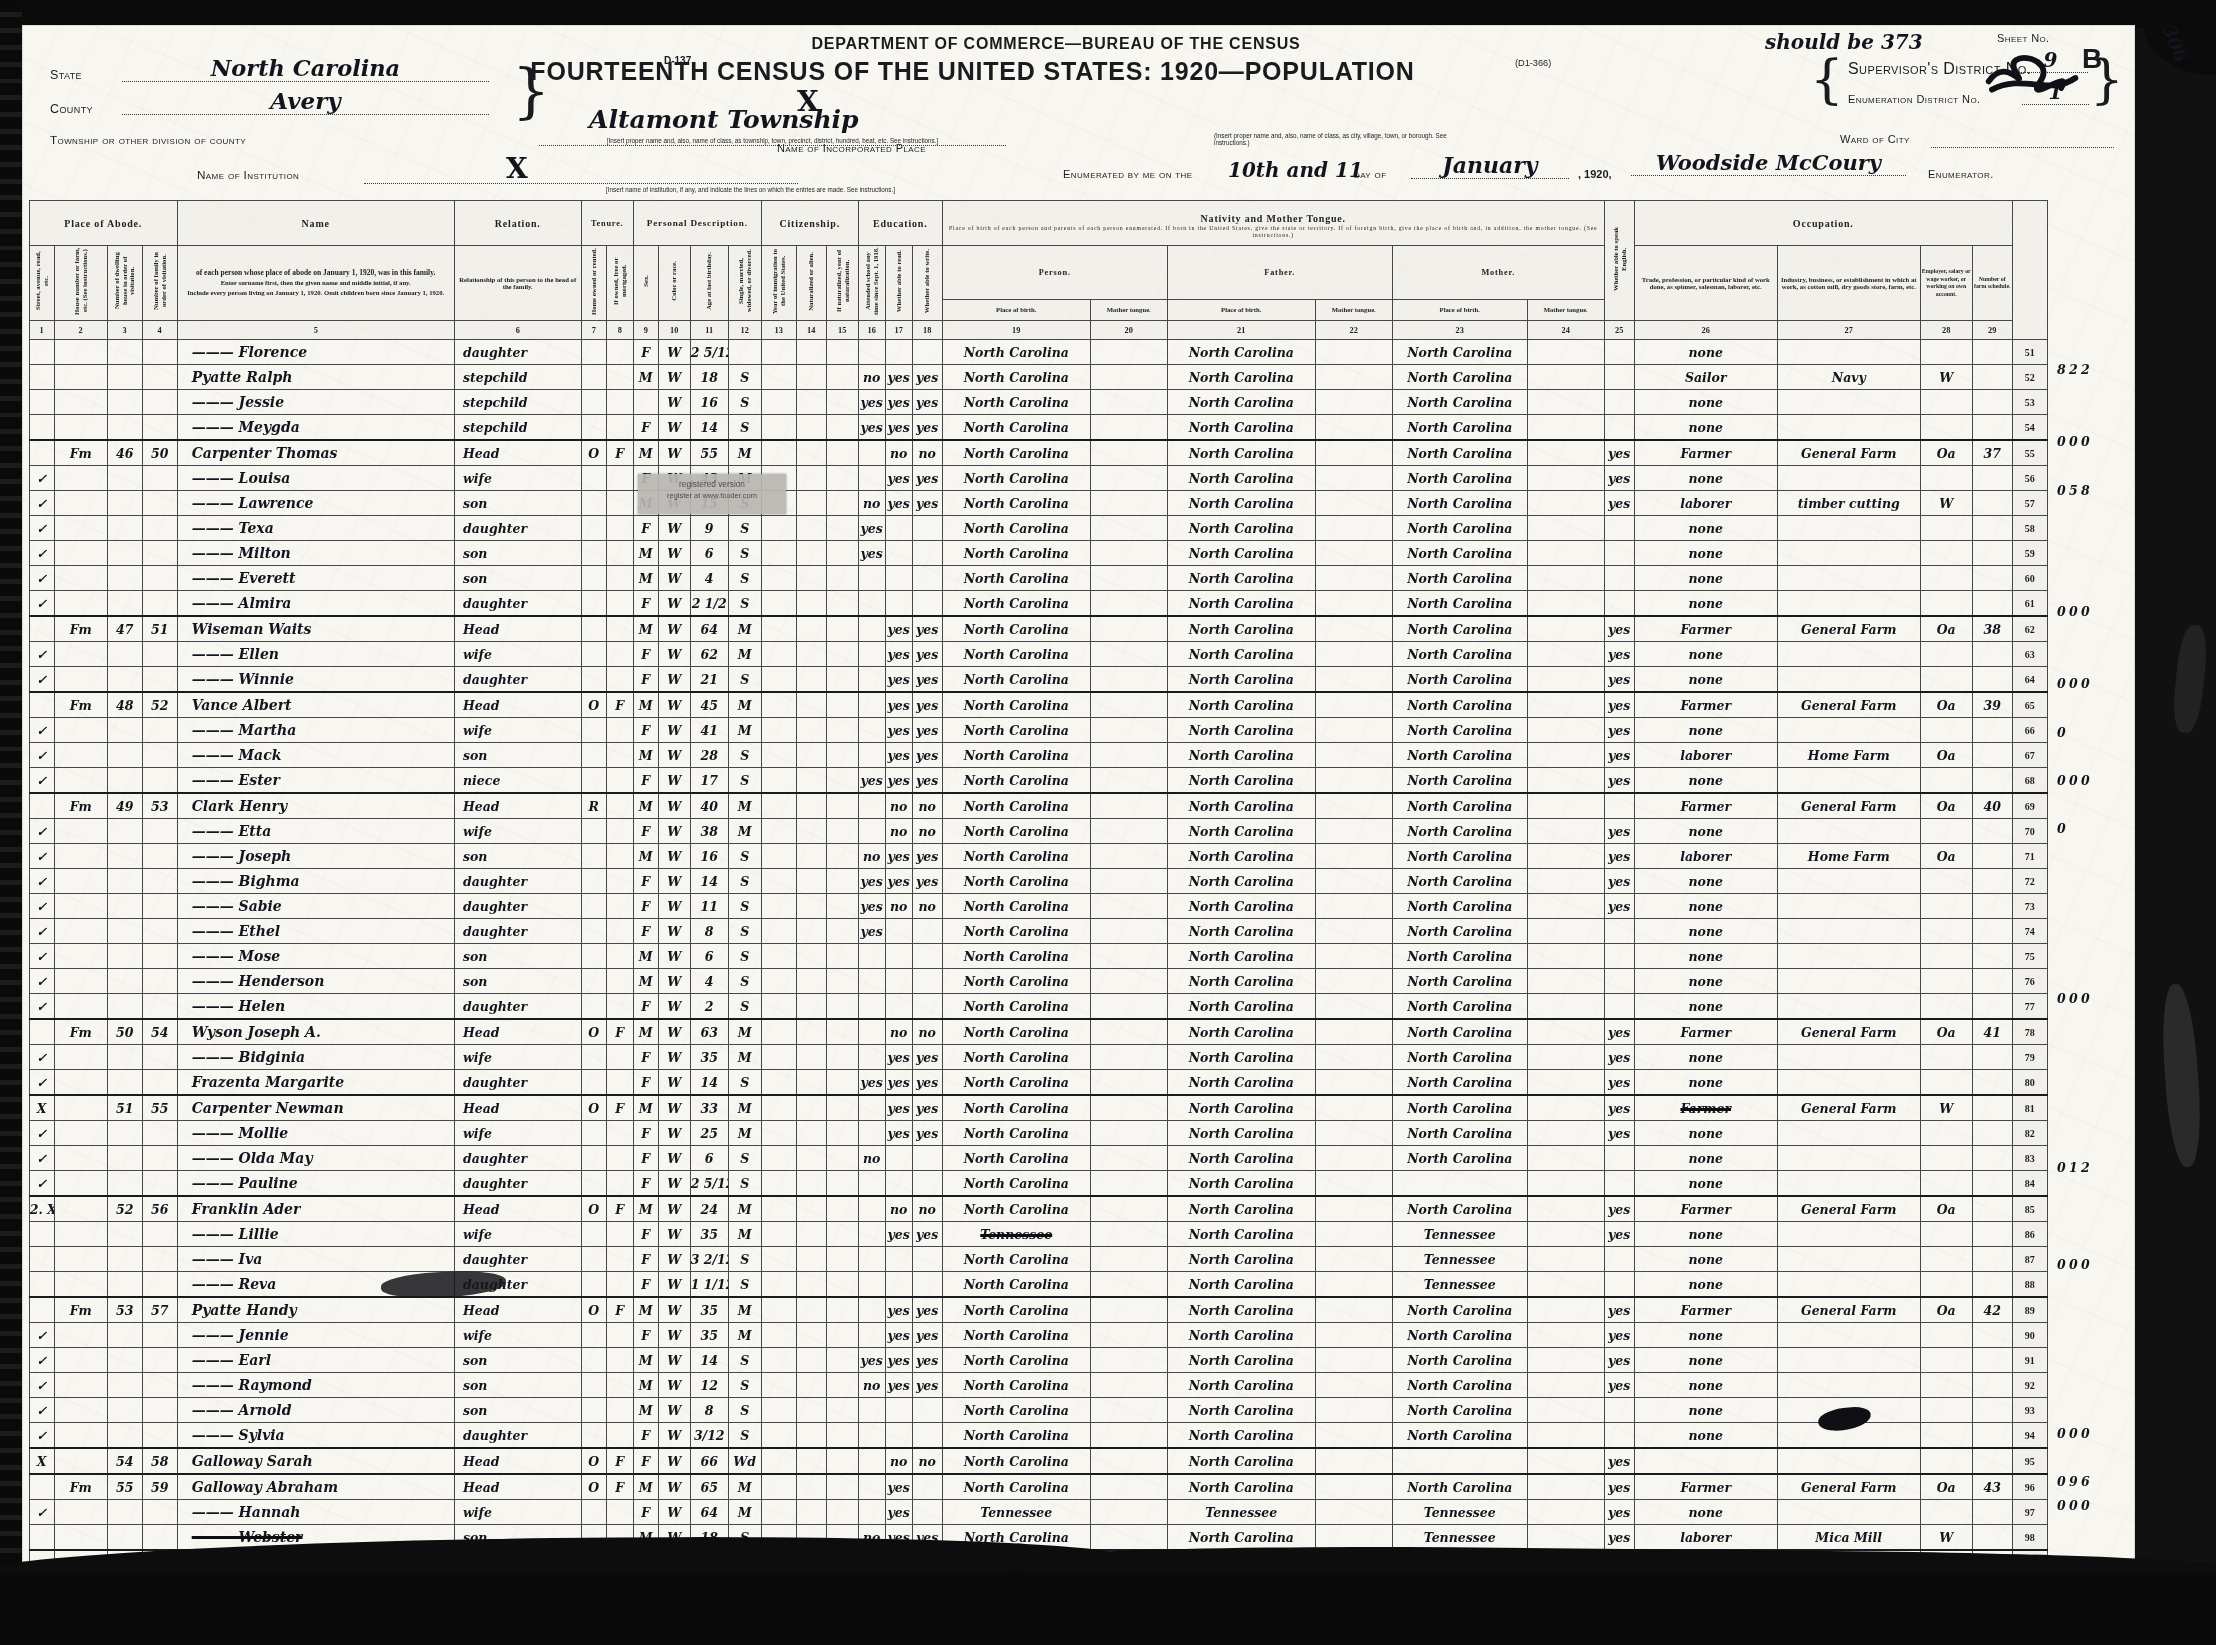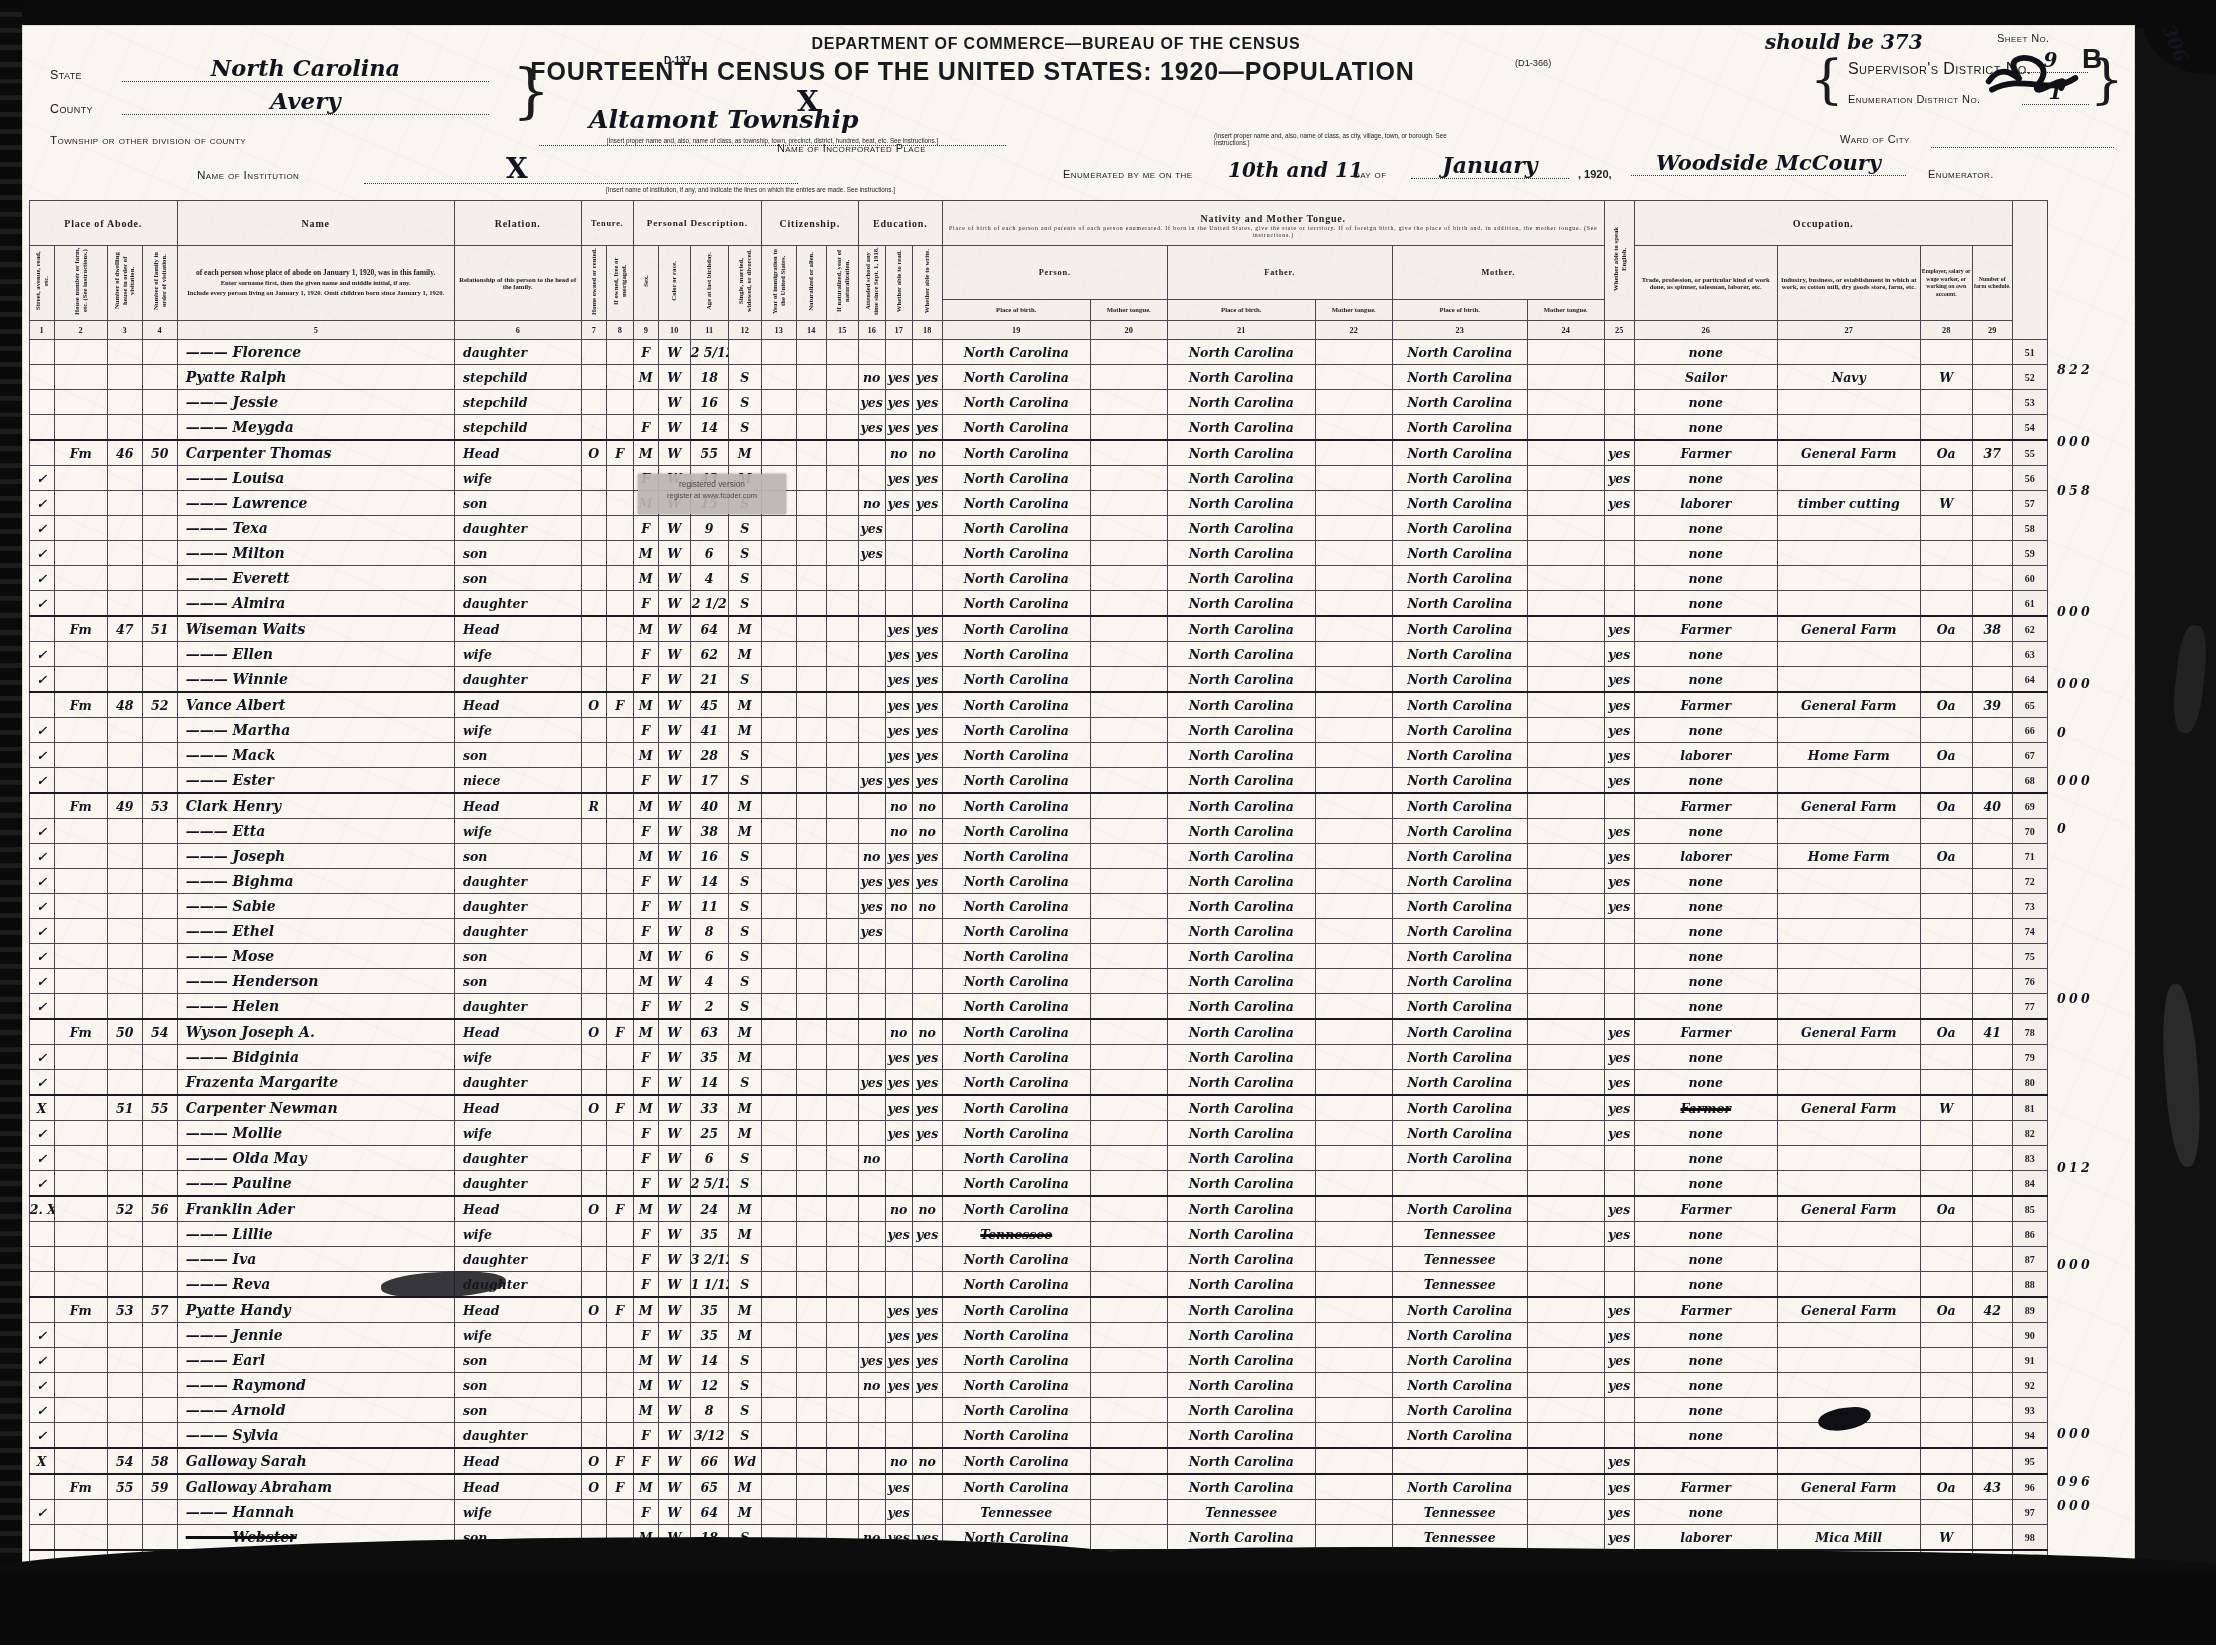--- a/index.html
+++ b/index.html
@@ -46,21 +46,21 @@
         vertical-align:middle;text-align:center;background:rgba(235,233,224,.4);}
   .g{font-size:10px;letter-spacing:0.8px;border-width:1.7px !important;}
   .gsub{font-size:8.3px;letter-spacing:0.8px;}
   .desc{font-size:6.7px;font-weight:bold;line-height:7.5px;padding:0.8px 1.7px;}
   .vert{height:72px;}
   .vert span{writing-mode:vertical-rl;transform:rotate(180deg);font-size:6.7px;line-height:7.5px;
         display:inline-block;max-height:70px;}
   .num{font-size:8.3px;height:18.3px;font-family:"Liberation Serif",serif;}
   .census td{height:24px;font-size:12.5px;text-align:center;white-space:nowrap;
         font-family:"DejaVu Serif",serif;font-style:italic;font-weight:600;color:#14141f;}
-  .census td.name{text-align:left;padding-left:8px;font-size:14px;}
+  .census td.name{text-align:left;padding-left:14px;font-size:14px;}
   .census td.rel{text-align:left;padding-left:8.3px;font-size:12.5px;}
   .census td.occ{font-size:12.5px;}
   .census td.lineno{font-family:"Liberation Serif",serif;font-style:normal;font-weight:bold;
         font-size:10px;color:#1c1c22;background:rgba(235,233,224,.4);}
   tr.fam td{border-top:2.5px solid #1a1a1e;}
   td.strike{text-decoration:line-through;text-decoration-thickness:2.5px;text-decoration-color:#0e0e12;}
   .mnote{position:absolute;left:2035px;font-size:12.5px;letter-spacing:3.3px;white-space:nowrap;}
 
   .wm{position:absolute;left:616px;top:449px;width:148px;height:35px;background:#b9b7b2;
       opacity:.92;color:#3c3c3c;font-size:8.3px;line-height:11px;text-align:center;padding-top:5px;

